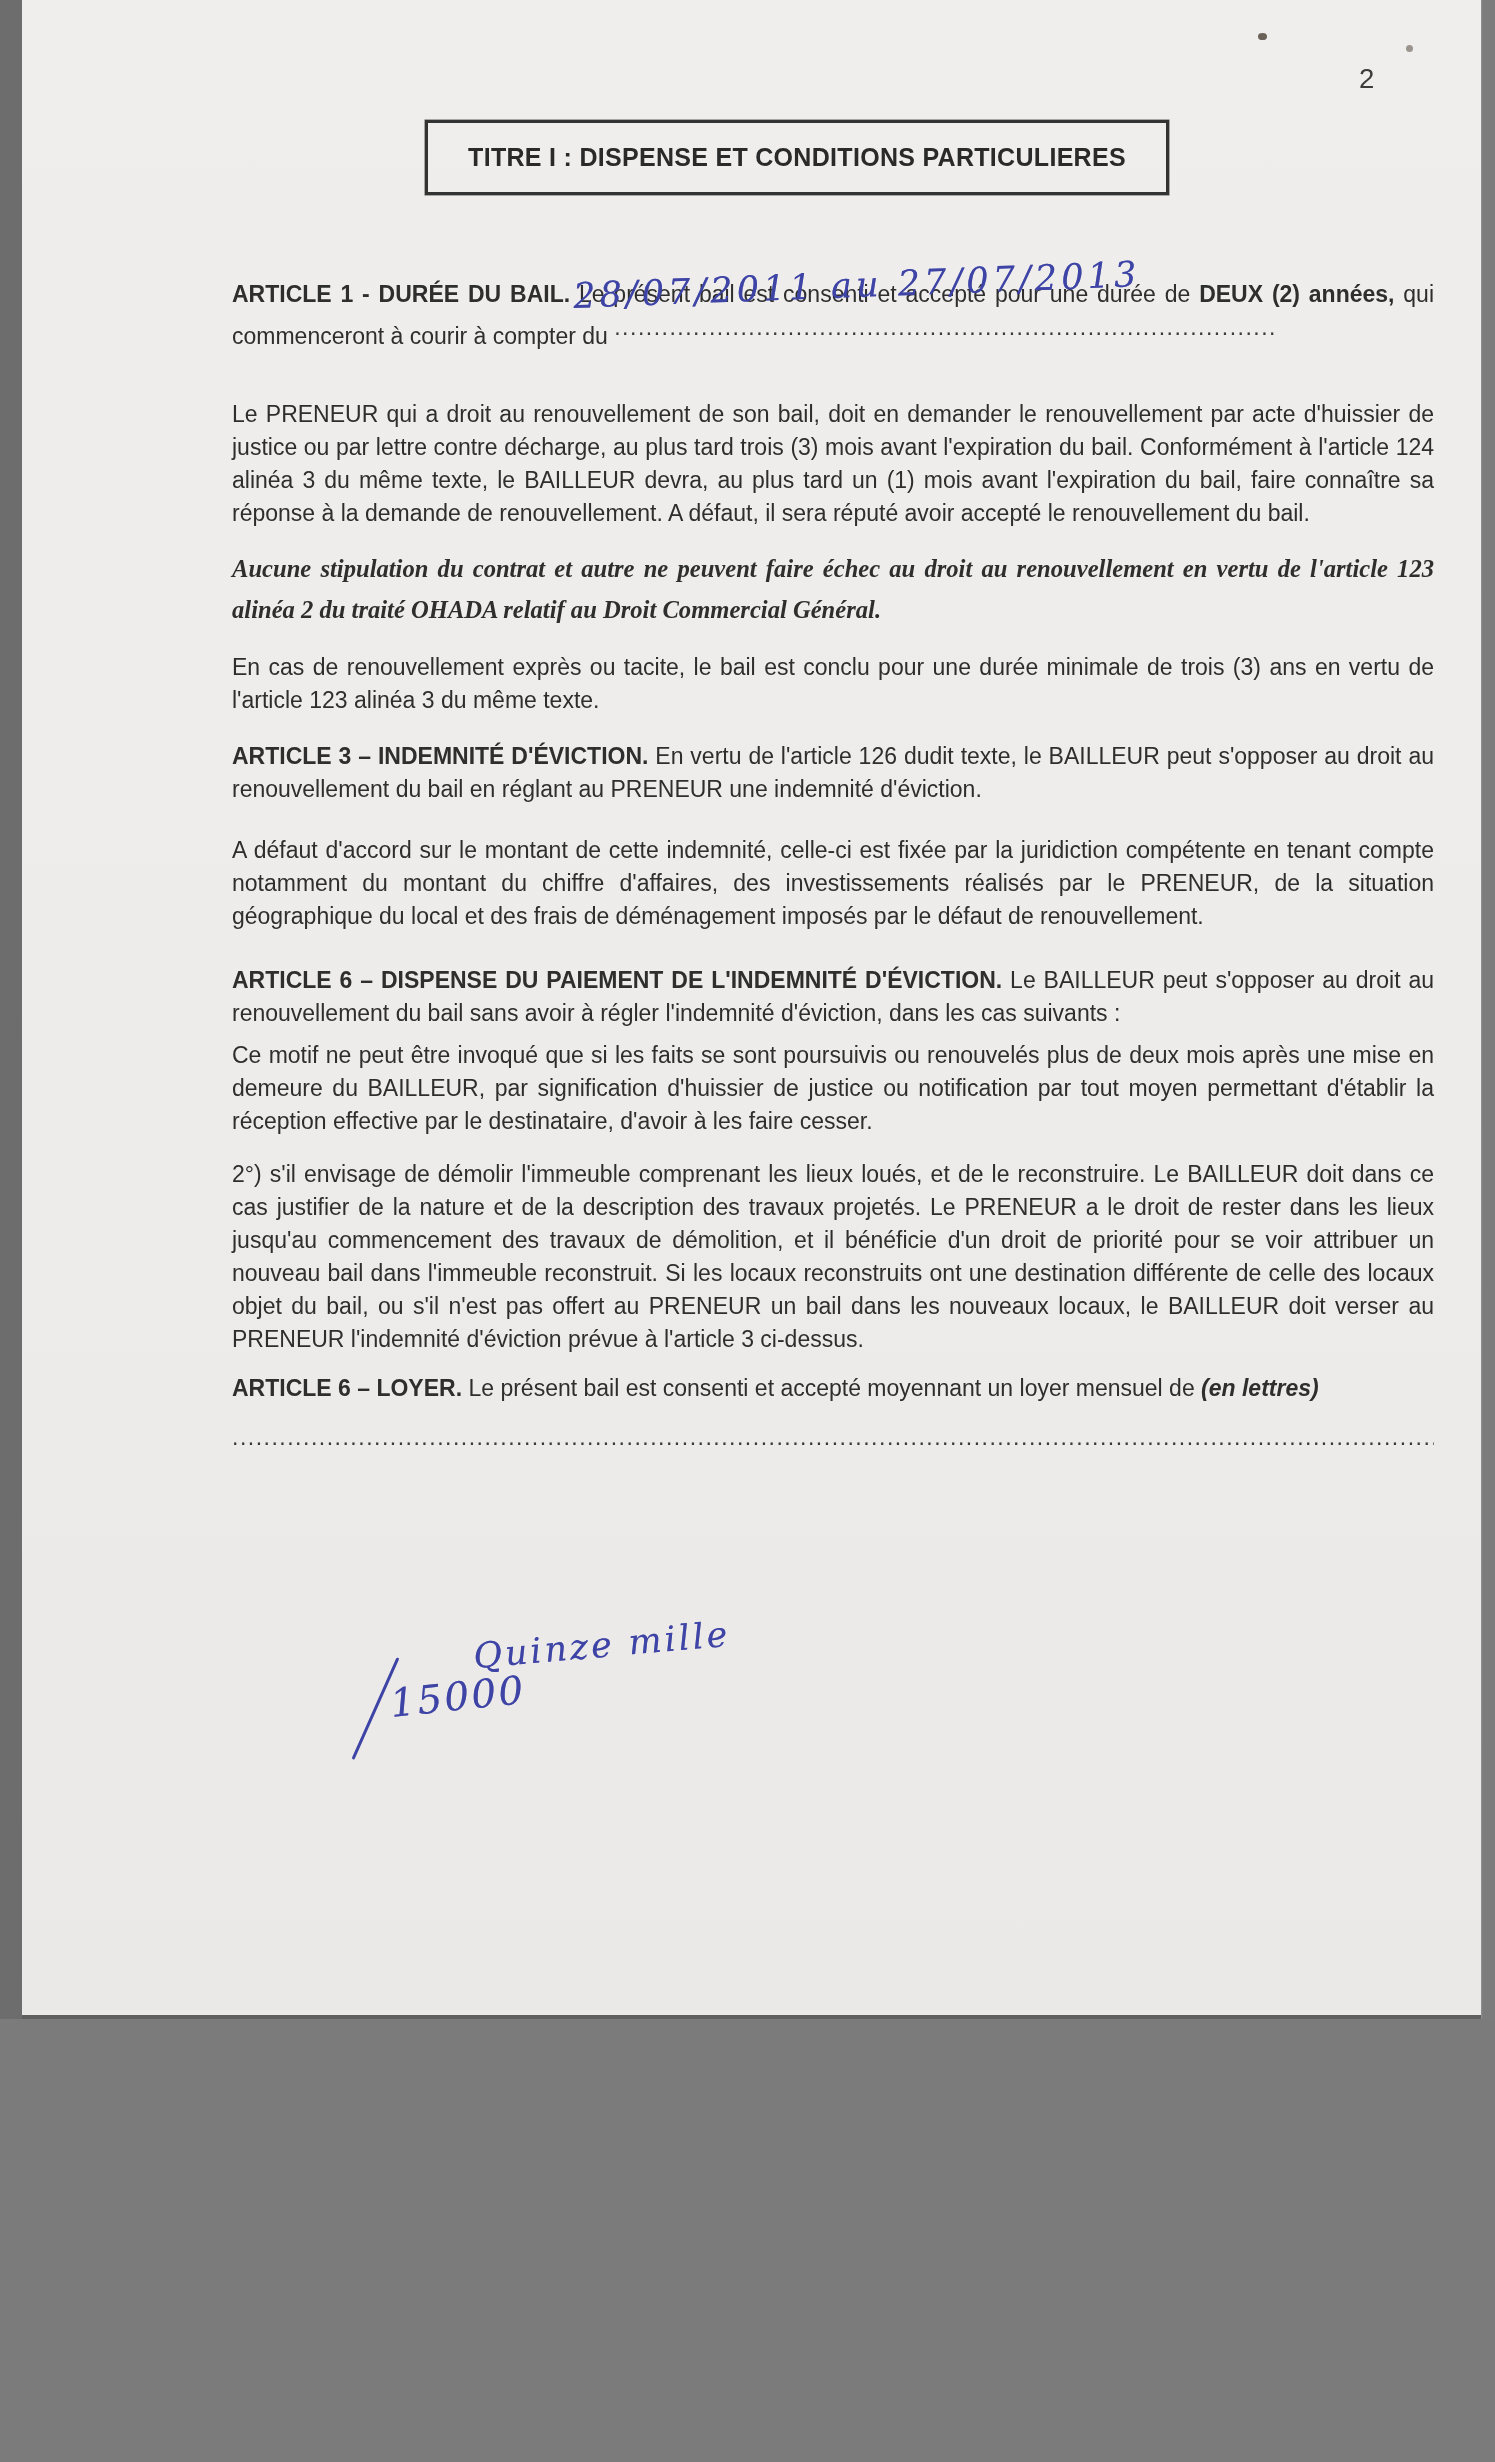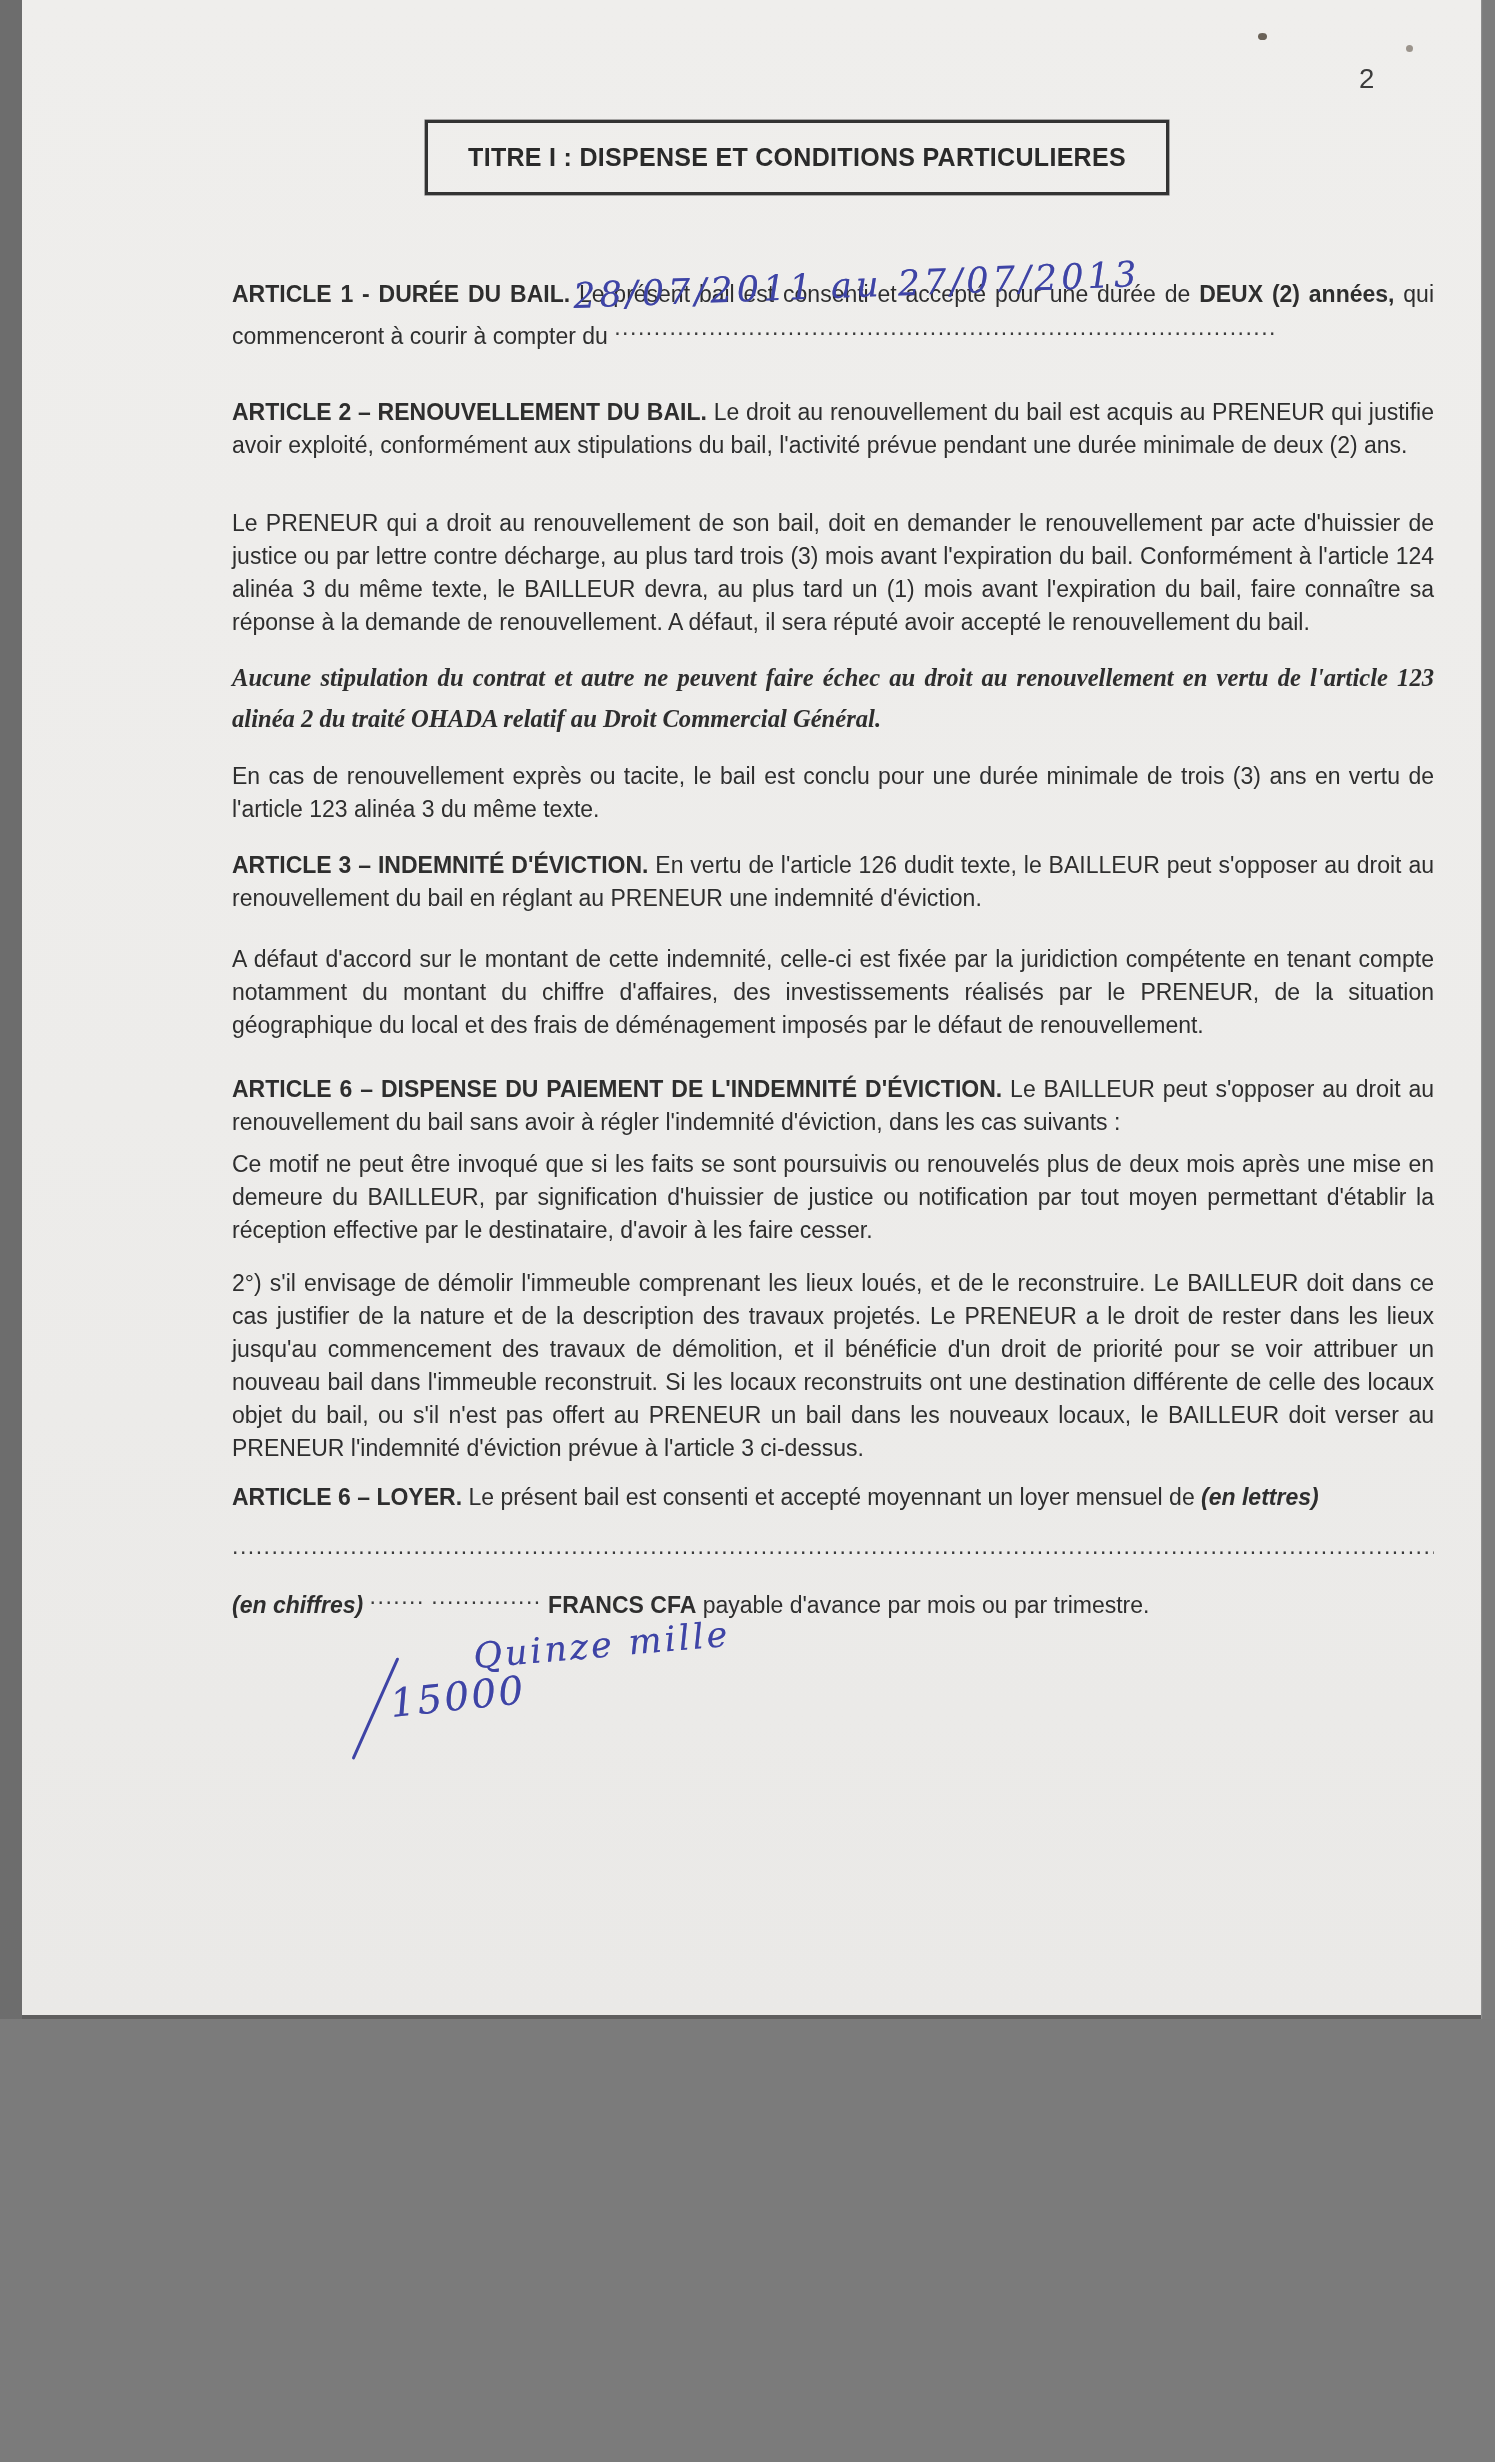--- a/index.html
+++ b/index.html
@@ -165,24 +165,20 @@
     <div class="content">
 
       <p>
         <span class="h">ARTICLE 1 - DURÉE DU BAIL.</span> 
         <span>Le présent bail est consenti et accepté pour une durée de</span> 
         <span class="h">DEUX (2) années,</span> 
         <span>qui  commenceront à courir à compter du</span> 
         <span class="dotline">....................................................................................</span>
       </p>
 
-      <p class="mt-a2">
-        <span class="h">ARTICLE 2 – RENOUVELLEMENT DU BAIL.</span> 
-        <span>Le droit au  renouvellement du bail est acquis au PRENEUR qui justifie avoir exploité, conformément aux stipulations du bail, l'activité prévue pendant une durée minimale de deux (2) ans.</span>
-      </p>
 
       <p class="mt-p3">Le PRENEUR qui a droit au renouvellement de son bail, doit en demander le renouvellement par acte d'huissier de justice ou par lettre contre décharge, au plus tard trois (3) mois avant l'expiration du bail. Conformément à l'article 124 alinéa 3 du même texte, le BAILLEUR devra, au plus tard un (1) mois avant l'expiration du bail, faire connaître sa réponse à la demande de renouvellement. A défaut, il sera réputé avoir accepté le renouvellement du bail.</p>
 
       <p class="mt-p4 serif-bi">Aucune stipulation du contrat et autre ne peuvent faire échec au droit au renouvellement en vertu de l'article 123 alinéa 2 du traité OHADA relatif au  Droit Commercial Général.</p>
 
       <p class="mt-p5">En cas de renouvellement exprès ou tacite, le bail est conclu pour une durée minimale de trois (3) ans en vertu de l'article 123 alinéa 3 du même texte.</p>
 
       <p class="mt-a3">
         <span class="h">ARTICLE 3 – INDEMNITÉ D'ÉVICTION.</span> 
         <span>En vertu de l'article 126 dudit texte, le BAILLEUR peut s'opposer au droit au renouvellement du bail en réglant au PRENEUR une indemnité d'éviction.</span>
@@ -203,27 +199,20 @@
       <p class="mt-a5">
         <span class="h">ARTICLE 6 – LOYER.</span> 
         <span>Le présent bail est consenti et accepté moyennant un loyer mensuel de</span> 
         <span class="bi">(en lettres)</span>
       </p>
 
       <p class="mt-dots">
         <span class="dotline">..........................................................................................................................................................................</span>
       </p>
 
-      <p class="mt-chf">
-        <span class="bi">(en chiffres)</span> 
-        <span class="dotline">.......</span> 
-        <span class="dotline">..............</span> 
-        <span class="h">FRANCS CFA</span> 
-        <span>payable d'avance par mois ou par trimestre.</span>
-      </p>
 
     </div>
 
     <div class="handwriting hw-date">28/07/2011  au  27/07/2013</div>
     <div class="handwriting hw-words">Quinze mille</div>
     <div class="hw-slash"></div>
     <div class="handwriting hw-digits">15000</div>
 
   </div>
 

